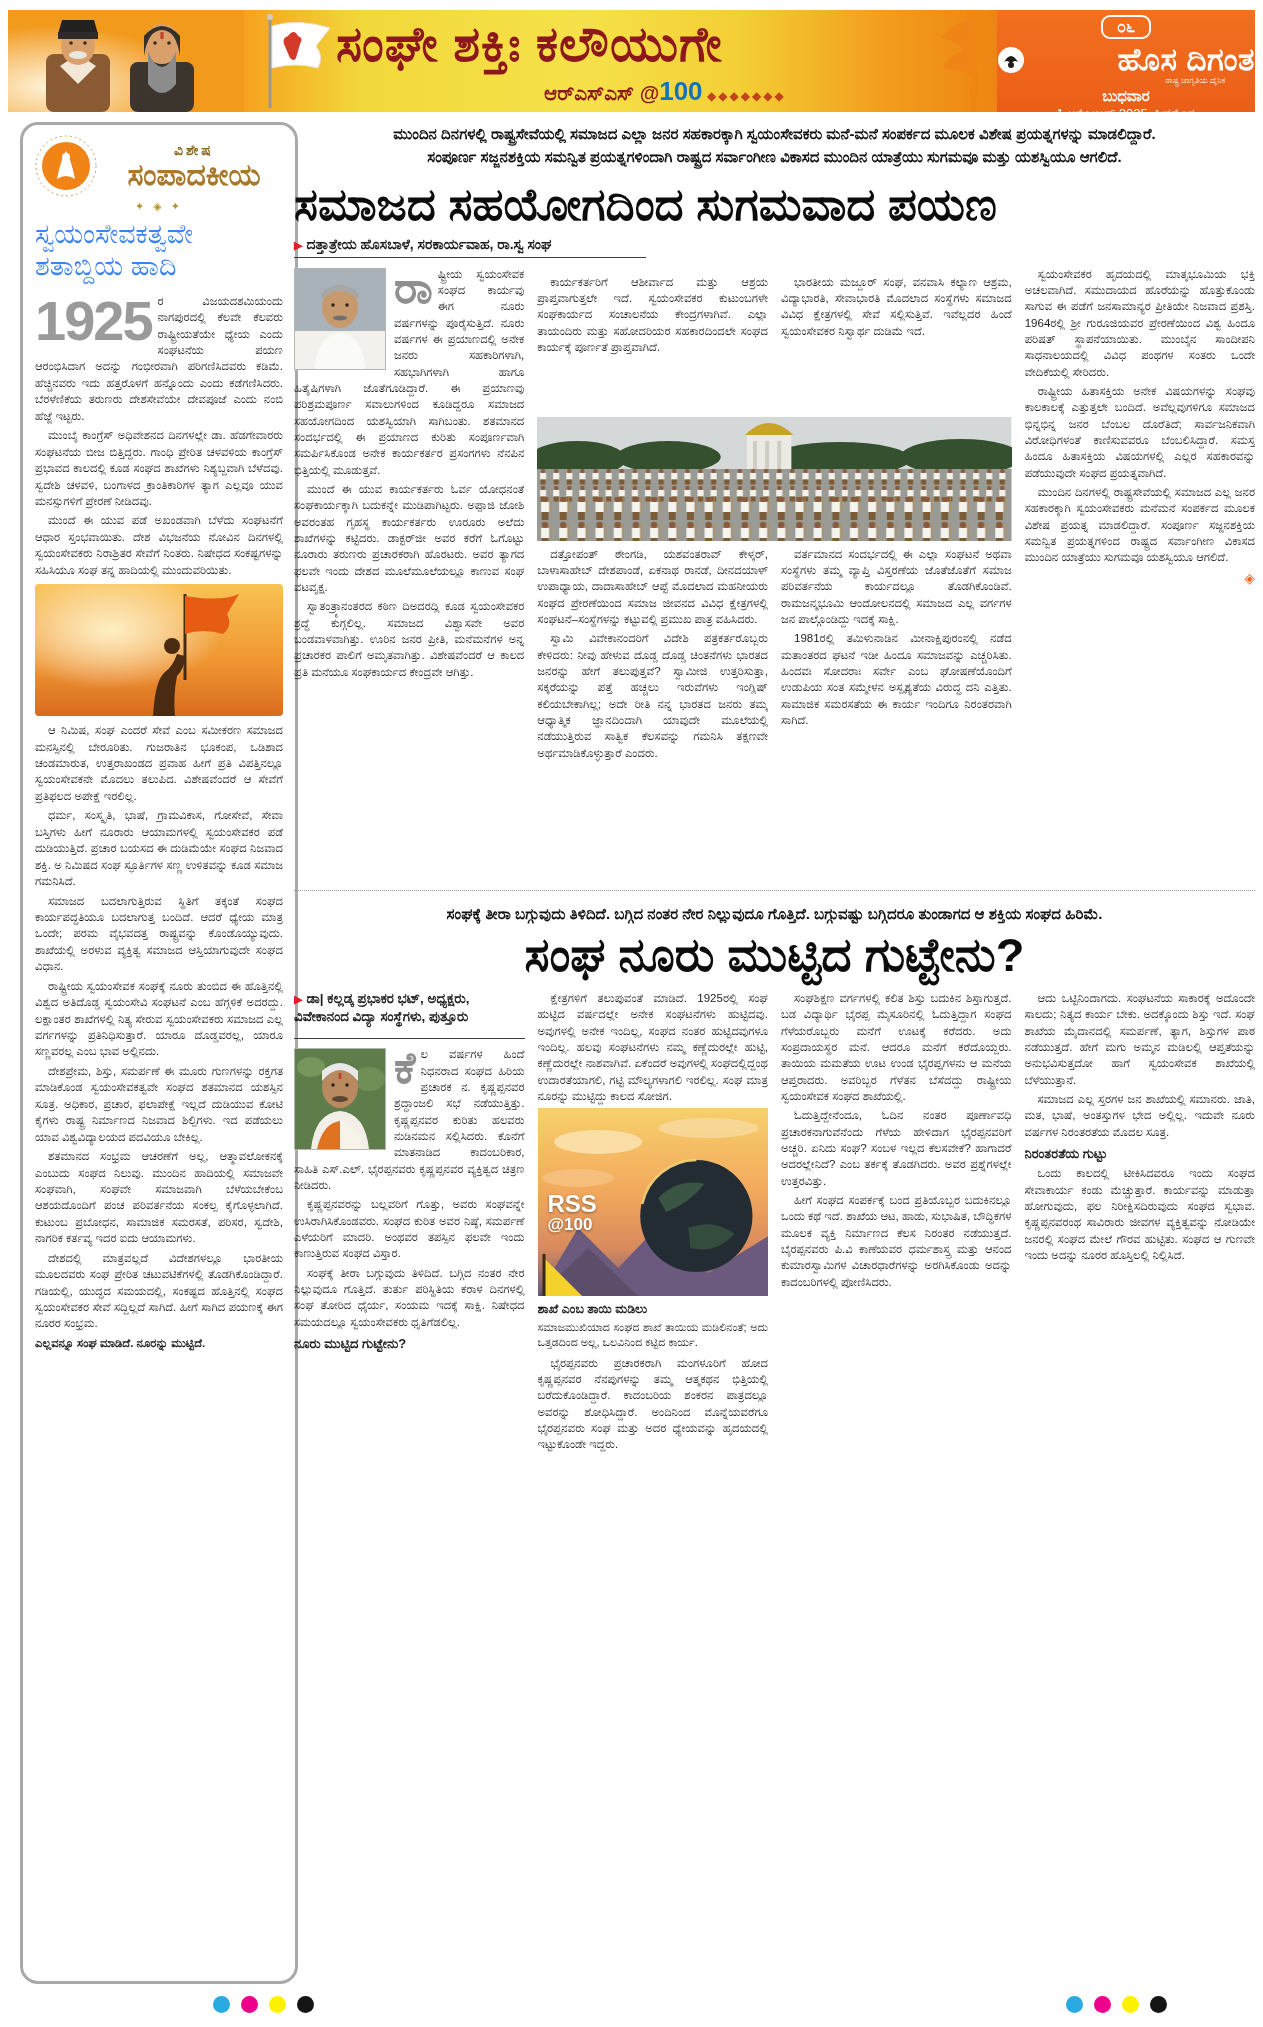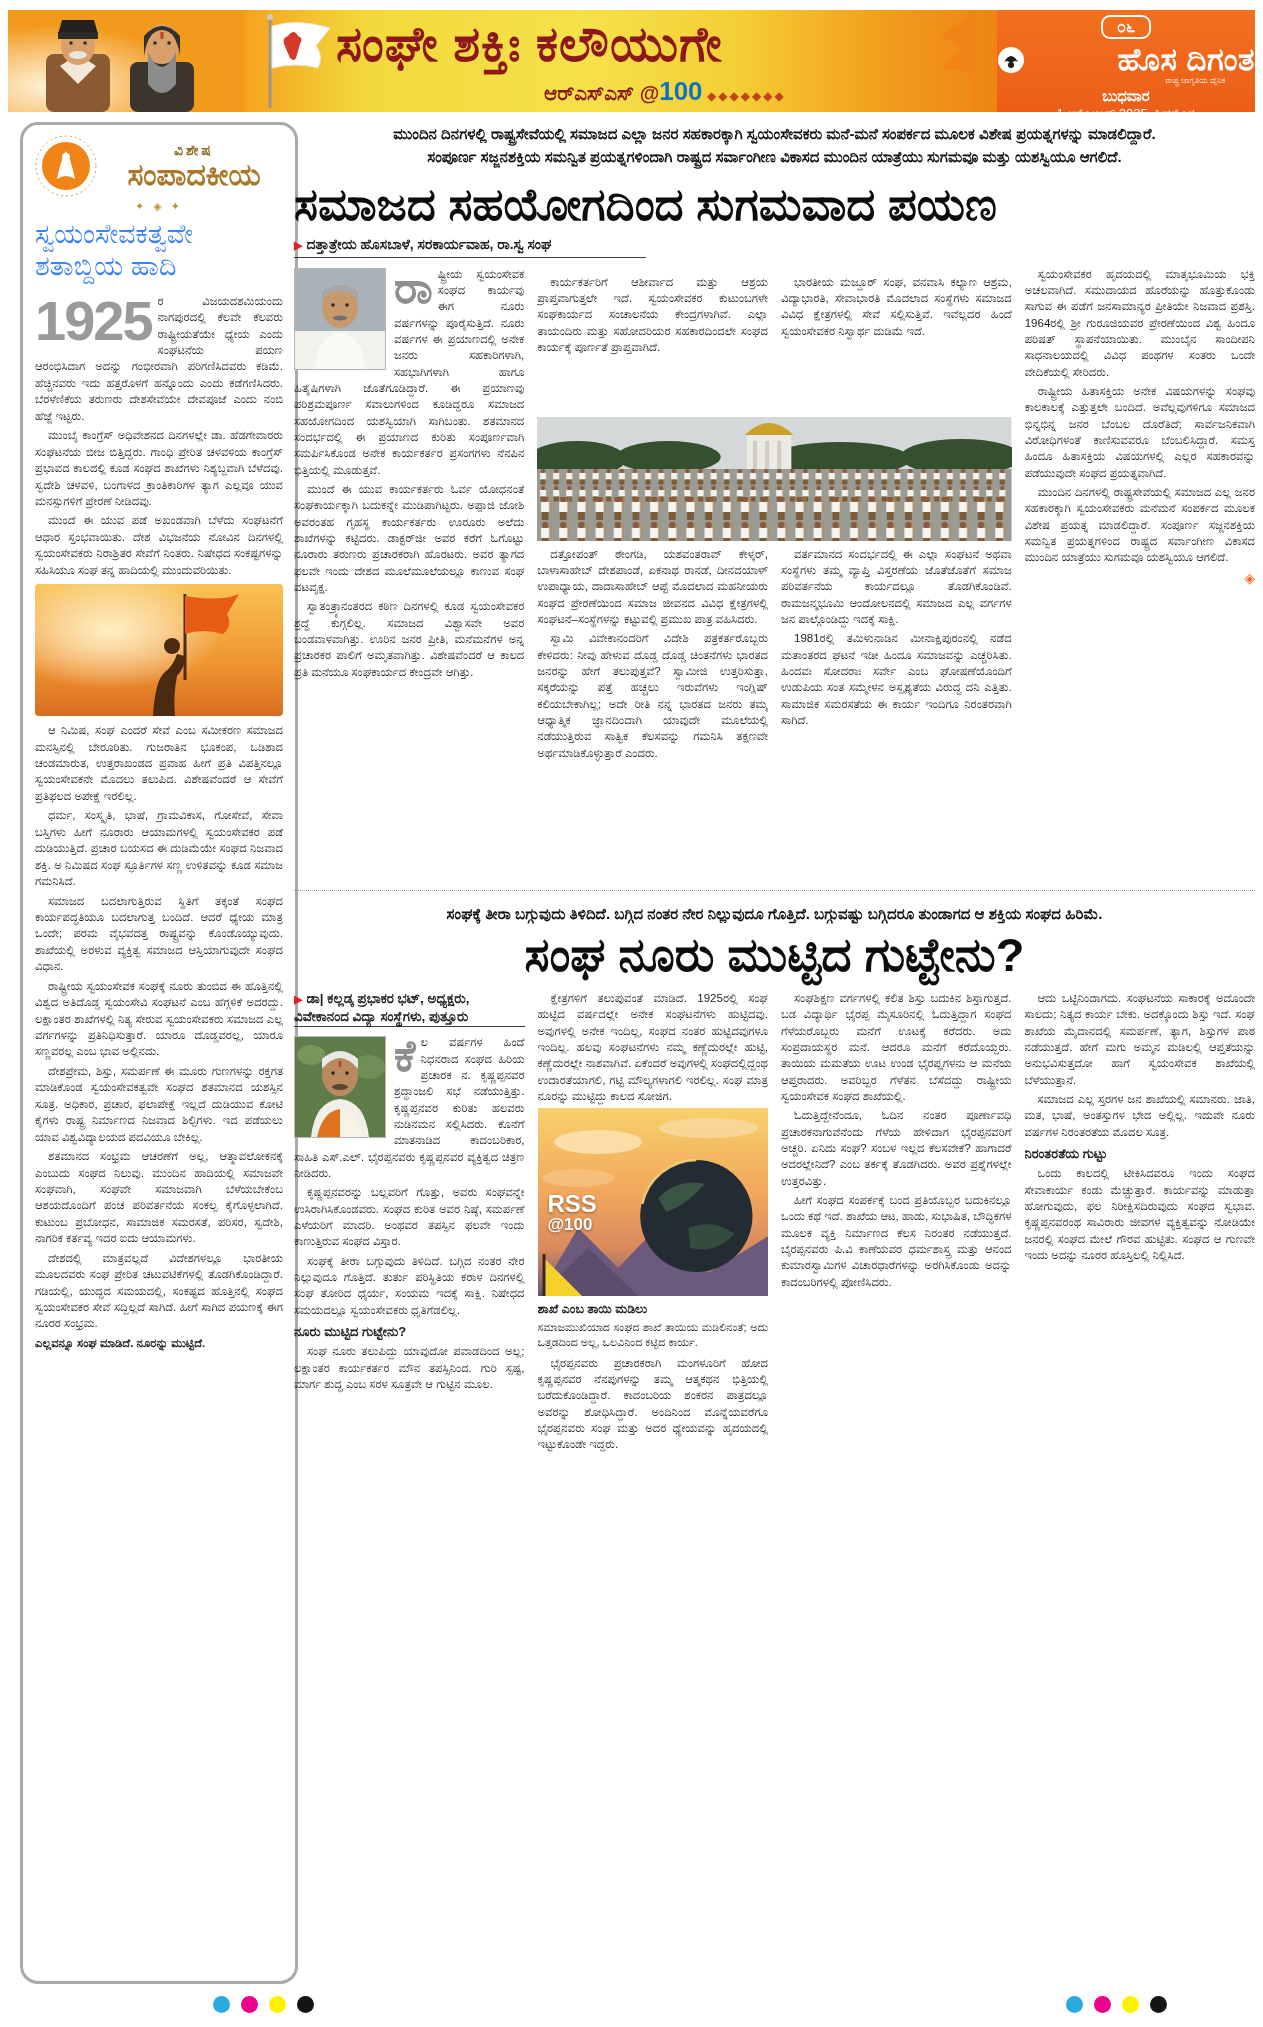--- a/index.html
+++ b/index.html
@@ -56,21 +56,21 @@
   .r1{height:138px;flex:none;}
   .r2{flex:1;}
   .a1-photo{height:124px;margin:5px 0;flex:none;}
   .para{margin:0 0 3px;text-indent:13px;}
   .para.lead{text-indent:0;}
   .dropcap{float:left;font-size:44px;line-height:.82;color:#8f8f8f;font-weight:bold;margin:4px 5px 0 0;}
   .auth{float:left;width:92px;height:102px;margin:2px 8px 2px 0;border:1px solid #b5b5b5;box-sizing:border-box;}
   .endmark{color:#f26a21;text-align:right;font-size:14px;}
   .a2{border-top:1px dotted #9a9a9a;margin-top:12px;padding-top:9px;}
   .a2-headline{font-size:47px;font-weight:800;text-align:center;margin:4px 0 12px;line-height:1.0;color:#0c0c0c;}
-  .byline2{font-size:13.5px;font-weight:bold;border-bottom:1.5px solid #3c3c3c;padding-bottom:0;margin-bottom:7px;line-height:1.35;}
+  .byline2{font-size:13.5px;font-weight:bold;border-bottom:1.5px solid #3c3c3c;padding-bottom:12px;margin-bottom:7px;line-height:1.35;}
   .a2-img{height:188px;position:relative;margin:4px 0 5px;}
   .imgLabel{position:absolute;left:10px;top:84px;color:#fff;font-weight:800;line-height:1.0;text-shadow:0 1px 3px rgba(0,0,0,.45);}
   .imgLabel .l1{font-size:24px;}
   .imgLabel .l2{font-size:17px;}
   .cap-title{font-weight:bold;font-size:12.5px;margin:3px 0 1px;text-align:left;}
   .cap-text{font-size:11px;line-height:1.35;margin-bottom:5px;}
   .subhead{font-size:13px;font-weight:bold;margin:5px 0 2px;text-align:left;}
 
   
   .dots{position:absolute;bottom:14px;display:flex;gap:11px;}
@@ -246,21 +246,21 @@
             <ellipse cx="45" cy="49" rx="7" ry="2.6" fill="#6f6f6f"></ellipse>
             <circle cx="38" cy="36" r="1.8" fill="#33271c"></circle>
               <circle cx="52" cy="36" r="1.8" fill="#33271c"></circle>
           </svg>
         </span>
         <p class="para lead">
           <span class="dropcap">ರಾ</span><span>ಷ್ಟ್ರೀಯ ಸ್ವಯಂಸೇವಕ ಸಂಘದ ಕಾರ್ಯವು ಈಗ ನೂರು ವರ್ಷಗಳನ್ನು ಪೂರೈಸುತ್ತಿದೆ. ನೂರು ವರ್ಷಗಳ ಈ ಪ್ರಯಾಣದಲ್ಲಿ ಅನೇಕ ಜನರು ಸಹಕಾರಿಗಳಾಗಿ, ಸಹಭಾಗಿಗಳಾಗಿ ಹಾಗೂ ಹಿತೈಷಿಗಳಾಗಿ ಜೊತೆಗೂಡಿದ್ದಾರೆ. ಈ ಪ್ರಯಾಣವು ಪರಿಶ್ರಮಪೂರ್ಣ ಸವಾಲುಗಳಿಂದ ಕೂಡಿದ್ದರೂ ಸಮಾಜದ ಸಹಯೋಗದಿಂದ ಯಶಸ್ವಿಯಾಗಿ ಸಾಗಿಬಂತು. ಶತಮಾನದ ಸಂದರ್ಭದಲ್ಲಿ ಈ ಪ್ರಯಾಣದ ಕುರಿತು ಸಂಪೂರ್ಣವಾಗಿ ಸಮರ್ಪಿಸಿಕೊಂಡ ಅನೇಕ ಕಾರ್ಯಕರ್ತರ ಪ್ರಸಂಗಗಳು ನೆನಪಿನ ಭಿತ್ತಿಯಲ್ಲಿ ಮೂಡುತ್ತವೆ.</span>
         </p>
         <div>
             <p class="para">ಮುಂದೆ ಈ ಯುವ ಕಾರ್ಯಕರ್ತರು ಓರ್ವ ಯೋಧನಂತೆ ಸಂಘಕಾರ್ಯಕ್ಕಾಗಿ ಬದುಕನ್ನೇ ಮುಡಿಪಾಗಿಟ್ಟರು. ಅಪ್ಪಾಜಿ ಜೋಶಿ ಅವರಂತಹ ಗೃಹಸ್ಥ ಕಾರ್ಯಕರ್ತರು ಊರೂರು ಅಲೆದು ಶಾಖೆಗಳನ್ನು ಕಟ್ಟಿದರು. ಡಾಕ್ಟರ್‌ಜೀ ಅವರ ಕರೆಗೆ ಓಗೊಟ್ಟು ನೂರಾರು ತರುಣರು ಪ್ರಚಾರಕರಾಗಿ ಹೊರಟರು. ಅವರ ತ್ಯಾಗದ ಫಲವೇ ಇಂದು ದೇಶದ ಮೂಲೆಮೂಲೆಯಲ್ಲೂ ಕಾಣುವ ಸಂಘ ವಟವೃಕ್ಷ.</p>
-            <p class="para">ಸ್ವಾತಂತ್ರ್ಯಾನಂತರದ ಕಠಿಣ ದಿನಗಳಲ್ಲಿ ಕೂಡ ಸ್ವಯಂಸೇವಕರ ಶ್ರದ್ಧೆ ಕುಗ್ಗಲಿಲ್ಲ. ಸಮಾಜದ ವಿಶ್ವಾಸವೇ ಅವರ ಬಂಡವಾಳವಾಗಿತ್ತು. ಊರಿನ ಜನರ ಪ್ರೀತಿ, ಮನೆಮನೆಗಳ ಅನ್ನ ಪ್ರಚಾರಕರ ಪಾಲಿಗೆ ಅಮೃತವಾಗಿತ್ತು. ವಿಶೇಷವೆಂದರೆ ಆ ಕಾಲದ ಪ್ರತಿ ಮನೆಯೂ ಸಂಘಕಾರ್ಯದ ಕೇಂದ್ರವೇ ಆಗಿತ್ತು.</p>
+            <p class="para">ಸ್ವಾತಂತ್ರ್ಯಾನಂತರದ ಕಠಿಣ ದಿಅದರದ್ಲಿ ಕೂಡ ಸ್ವಯಂಸೇವಕರ ಶ್ರದ್ಧೆ ಕುಗ್ಗಲಿಲ್ಲ. ಸಮಾಜದ ವಿಶ್ವಾಸವೇ ಅವರ ಬಂಡವಾಳವಾಗಿತ್ತು. ಊರಿನ ಜನರ ಪ್ರೀತಿ, ಮನೆಮನೆಗಳ ಅನ್ನ ಪ್ರಚಾರಕರ ಪಾಲಿಗೆ ಅಮೃತವಾಗಿತ್ತು. ವಿಶೇಷವೆಂದರೆ ಆ ಕಾಲದ ಪ್ರತಿ ಮನೆಯೂ ಸಂಘಕಾರ್ಯದ ಕೇಂದ್ರವೇ ಆಗಿತ್ತು.</p>
           </div>
       </div>
 
       <div class="colx2">
         <div class="c23row r1">
           <div class="sub">
               <p class="para">ಕಾರ್ಯಕರ್ತರಿಗೆ ಆಶೀರ್ವಾದ ಮತ್ತು ಆಶ್ರಯ ಪ್ರಾಪ್ತವಾಗುತ್ತಲೇ ಇದೆ. ಸ್ವಯಂಸೇವಕರ ಕುಟುಂಬಗಳೇ ಸಂಘಕಾರ್ಯದ ಸಂಚಾಲನೆಯ ಕೇಂದ್ರಗಳಾಗಿವೆ. ಎಲ್ಲಾ ತಾಯಂದಿರು ಮತ್ತು ಸಹೋದರಿಯರ ಸಹಕಾರದಿಂದಲೇ ಸಂಘದ ಕಾರ್ಯಕ್ಕೆ ಪೂರ್ಣತೆ ಪ್ರಾಪ್ತವಾಗಿದೆ.</p>
             </div>
           <div class="sub">
               <p class="para">ಭಾರತೀಯ ಮಜ್ದೂರ್ ಸಂಘ, ವನವಾಸಿ ಕಲ್ಯಾಣ ಆಶ್ರಮ, ವಿದ್ಯಾಭಾರತಿ, ಸೇವಾಭಾರತಿ ಮೊದಲಾದ ಸಂಸ್ಥೆಗಳು ಸಮಾಜದ ವಿವಿಧ ಕ್ಷೇತ್ರಗಳಲ್ಲಿ ಸೇವೆ ಸಲ್ಲಿಸುತ್ತಿವೆ. ಇವೆಲ್ಲದರ ಹಿಂದೆ ಸ್ವಯಂಸೇವಕರ ನಿಸ್ವಾರ್ಥ ದುಡಿಮೆ ಇದೆ.</p>
@@ -351,23 +351,20 @@
           </svg>
         </span>
         <p class="para lead">
           <span class="dropcap">ಕೆ</span><span>ಲ ವರ್ಷಗಳ ಹಿಂದೆ ನಿಧನರಾದ ಸಂಘದ ಹಿರಿಯ ಪ್ರಚಾರಕ ನ. ಕೃಷ್ಣಪ್ಪನವರ ಶ್ರದ್ಧಾಂಜಲಿ ಸಭೆ ನಡೆಯುತ್ತಿತ್ತು. ಕೃಷ್ಣಪ್ಪನವರ ಕುರಿತು ಹಲವರು ನುಡಿನಮನ ಸಲ್ಲಿಸಿದರು. ಕೊನೆಗೆ ಮಾತನಾಡಿದ ಕಾದಂಬರಿಕಾರ, ಸಾಹಿತಿ ಎಸ್.ಎಲ್. ಭೈರಪ್ಪನವರು ಕೃಷ್ಣಪ್ಪನವರ ವ್ಯಕ್ತಿತ್ವದ ಚಿತ್ರಣ ನೀಡಿದರು.</span>
         </p>
         <div>
             <p class="para">ಕೃಷ್ಣಪ್ಪನವರನ್ನು ಬಲ್ಲವರಿಗೆ ಗೊತ್ತು, ಅವರು ಸಂಘವನ್ನೇ ಉಸಿರಾಗಿಸಿಕೊಂಡವರು. ಸಂಘದ ಕುರಿತ ಅವರ ನಿಷ್ಠೆ, ಸಮರ್ಪಣೆ ಎಳೆಯರಿಗೆ ಮಾದರಿ. ಅಂಥವರ ತಪಸ್ಸಿನ ಫಲವೇ ಇಂದು ಕಾಣುತ್ತಿರುವ ಸಂಘದ ವಿಸ್ತಾರ.</p>
             <p class="para">ಸಂಘಕ್ಕೆ ತೀರಾ ಬಗ್ಗುವುದು ತಿಳಿದಿದೆ. ಬಗ್ಗಿದ ನಂತರ ನೇರ ನಿಲ್ಲುವುದೂ ಗೊತ್ತಿದೆ. ತುರ್ತು ಪರಿಸ್ಥಿತಿಯ ಕರಾಳ ದಿನಗಳಲ್ಲಿ ಸಂಘ ತೋರಿದ ಧೈರ್ಯ, ಸಂಯಮ ಇದಕ್ಕೆ ಸಾಕ್ಷಿ. ನಿಷೇಧದ ಸಮಯದಲ್ಲೂ ಸ್ವಯಂಸೇವಕರು ಧೃತಿಗೆಡಲಿಲ್ಲ.</p>
           </div>
         <h4 class="subhead">ನೂರು ಮುಟ್ಟಿದ ಗುಟ್ಟೇನು?</h4>
-        <div>
-            <p class="para">ಸಂಘ ನೂರು ತಲುಪಿದ್ದು ಯಾವುದೋ ಪವಾಡದಿಂದ ಅಲ್ಲ; ಲಕ್ಷಾಂತರ ಕಾರ್ಯಕರ್ತರ ಮೌನ ತಪಸ್ಸಿನಿಂದ. ಗುರಿ ಸ್ಪಷ್ಟ, ಮಾರ್ಗ ಶುದ್ಧ ಎಂಬ ಸರಳ ಸೂತ್ರವೇ ಆ ಗುಟ್ಟಿನ ಮೂಲ.</p>
-          </div>
       </div>
 
       <div class="col">
         <div>
             <p class="para">ಕ್ಷೇತ್ರಗಳಿಗೆ ತಲುಪುವಂತೆ ಮಾಡಿದೆ. 1925ರಲ್ಲಿ ಸಂಘ ಹುಟ್ಟಿದ ವರ್ಷದಲ್ಲೇ ಅನೇಕ ಸಂಘಟನೆಗಳು ಹುಟ್ಟಿದವು. ಅವುಗಳಲ್ಲಿ ಅನೇಕ ಇಂದಿಲ್ಲ, ಸಂಘದ ನಂತರ ಹುಟ್ಟಿದವುಗಳೂ ಇಂದಿಲ್ಲ. ಹಲವು ಸಂಘಟನೆಗಳು ನಮ್ಮ ಕಣ್ಣೆದುರಲ್ಲೇ ಹುಟ್ಟಿ, ಕಣ್ಣೆದುರಲ್ಲೇ ನಾಶವಾಗಿವೆ. ಏಕೆಂದರೆ ಅವುಗಳಲ್ಲಿ ಸಂಘದಲ್ಲಿದ್ದಂಥ ಉದಾರತೆಯಾಗಲಿ, ಗಟ್ಟಿ ಮೌಲ್ಯಗಳಾಗಲಿ ಇರಲಿಲ್ಲ. ಸಂಘ ಮಾತ್ರ ನೂರನ್ನು ಮುಟ್ಟಿದ್ದು ಕಾಲದ ಸೋಜಿಗ.</p>
           </div>
         <div class="a2-img">
           <svg width="100%" height="188" viewBox="0 0 230 188" preserveAspectRatio="none">
             <defs>
               <linearGradient id="gsky" x1="0" y1="0" x2="0" y2="1">

